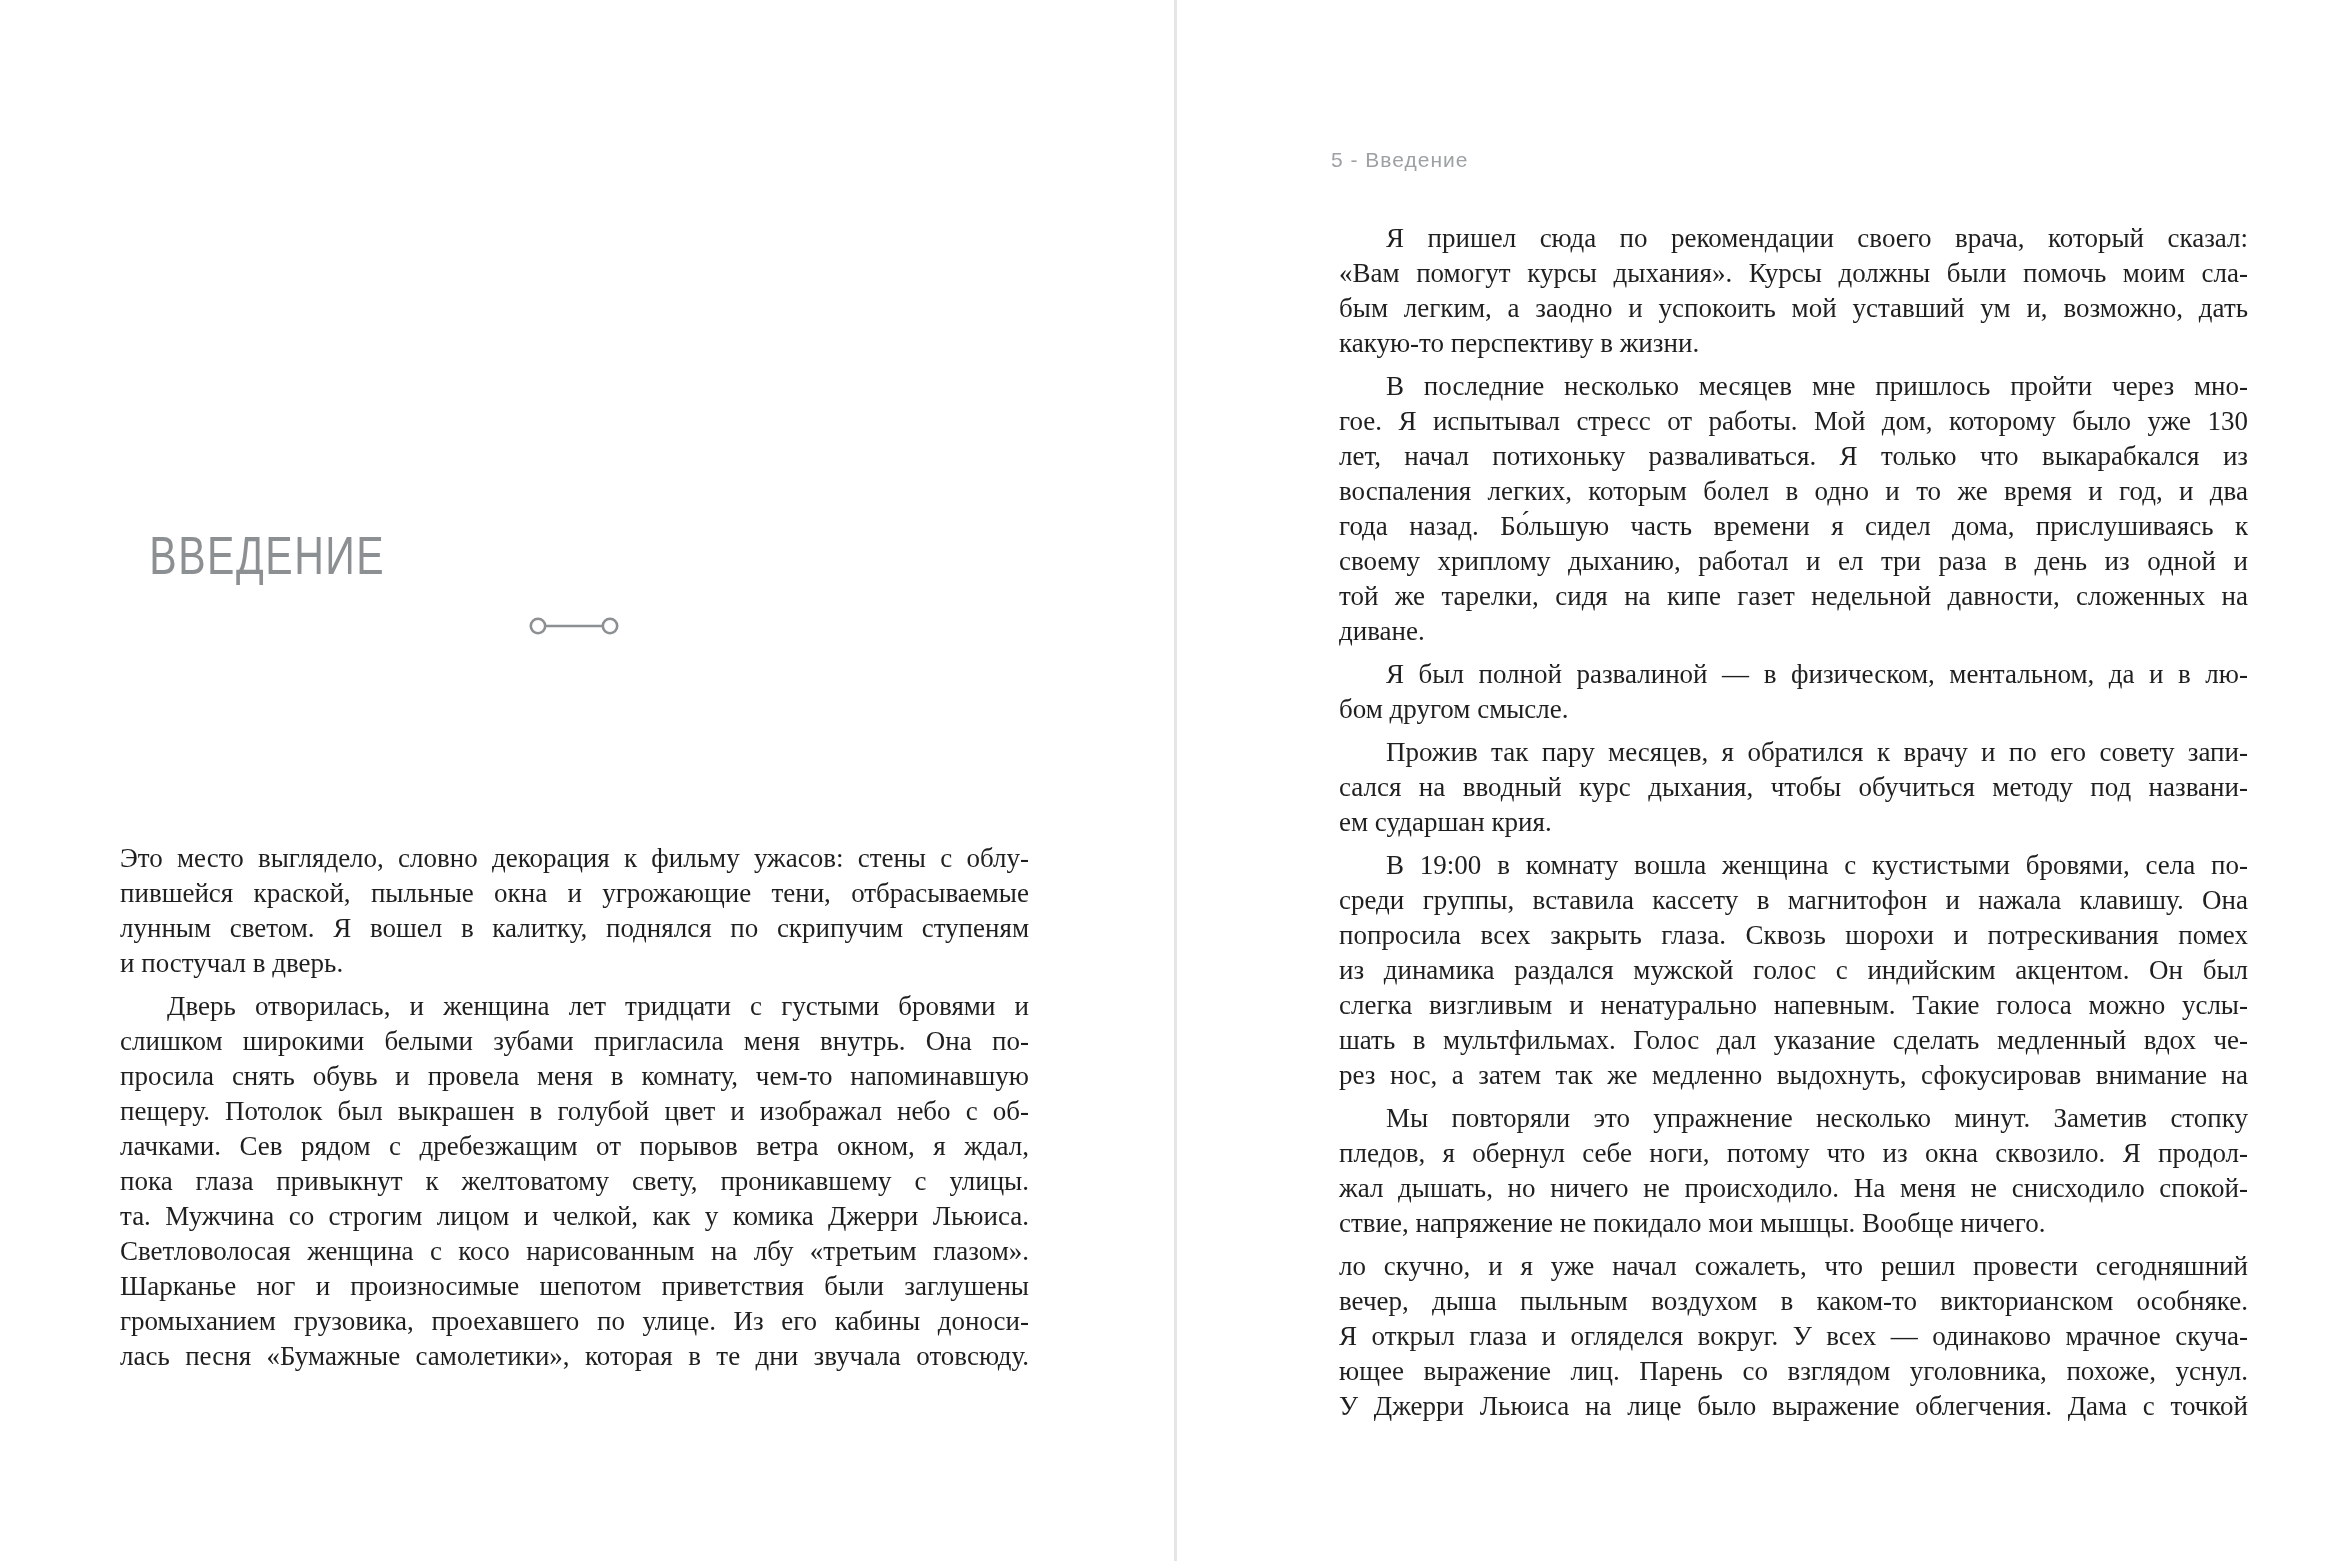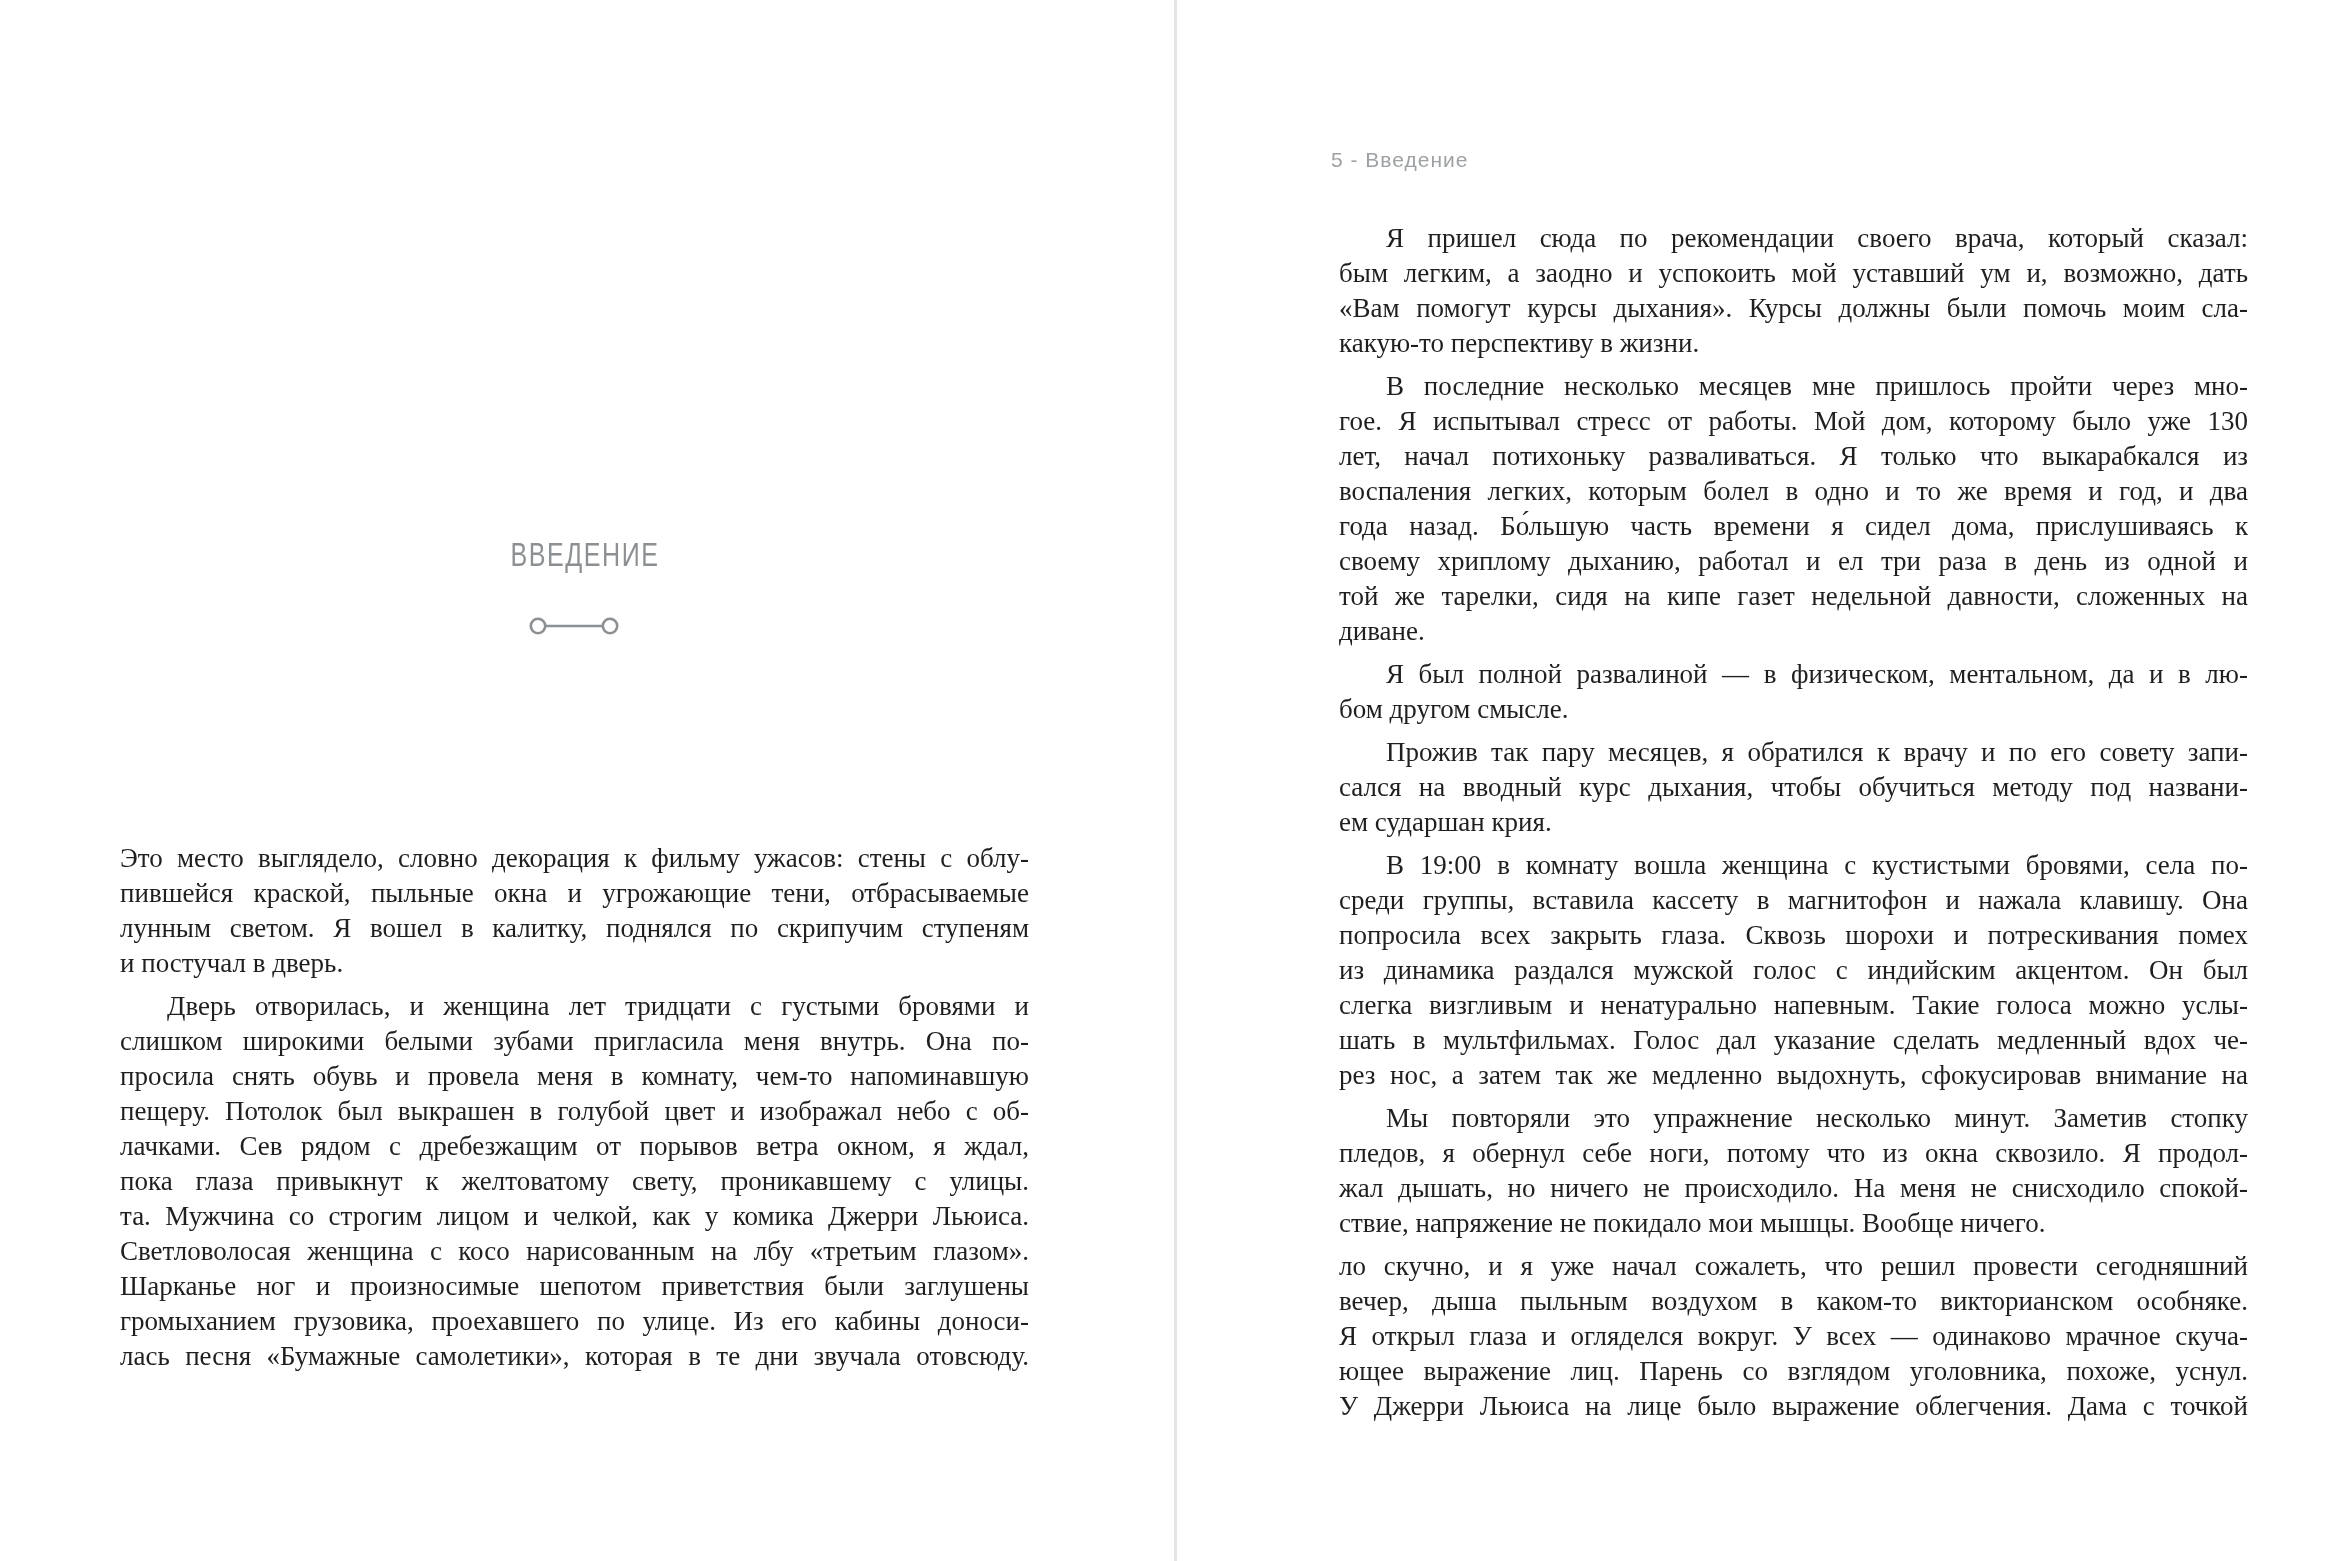--- a/index.html
+++ b/index.html
@@ -14,27 +14,26 @@
   .gutter-divider {
     position: absolute;
     left: 1174px;
     top: 0;
     width: 3px;
     height: 100%;
     background: var(--divider, #e5e5e5);
   }
   .chapter-title {
     position: absolute;
-    left: 123px;
+    left: 112px;
     top: 533px;
     width: 923px;
-    text-align: center;
     font-family: "Liberation Sans", "DejaVu Sans", sans-serif;
     font-weight: 400;
-    font-size: 33px;
+    font-size: 54px;
     line-height: 44px;
     letter-spacing: 2px;
     color: var(--gray-title, #8d9092);
   }
   .chapter-title .squeeze {
     display: inline-block;
     transform: scaleX(0.76);
     transform-origin: 50% 50%;
   }
   .ornament {
@@ -116,22 +115,22 @@
           <div class="line">лась песня «Бумажные самолетики», которая в те дни звучала отовсюду.</div>
         </div>
       </div>
   </div>
 
   <div>
     <div class="page-header">5 - Введение</div>
     <div class="textblock textblock-right">
         <div class="para">
           <div class="line indent">Я пришел сюда по рекомендации своего врача, который сказал:</div>
+          <div class="line">«Вам помогут курсы дыхания». Курсы должны были помочь моим сла-</div>
           <div class="line">бым легким, а заодно и успокоить мой уставший ум и, возможно, дать</div>
-          <div class="line">«Вам помогут курсы дыхания». Курсы должны были помочь моим сла-</div>
           <div class="line last-short">какую-то перспективу в жизни.</div>
         </div>
         <div class="para">
           <div class="line indent">В последние несколько месяцев мне пришлось пройти через мно-</div>
           <div class="line">гое. Я испытывал стресс от работы. Мой дом, которому было уже 130</div>
           <div class="line">лет, начал потихоньку разваливаться. Я только что выкарабкался из</div>
           <div class="line">воспаления легких, которым болел в одно и то же время и год, и два</div>
           <div class="line">года назад. Бо́льшую часть времени я сидел дома, прислушиваясь к</div>
           <div class="line">своему хриплому дыханию, работал и ел три раза в день из одной и</div>
           <div class="line">той же тарелки, сидя на кипе газет недельной давности, сложенных на</div>

